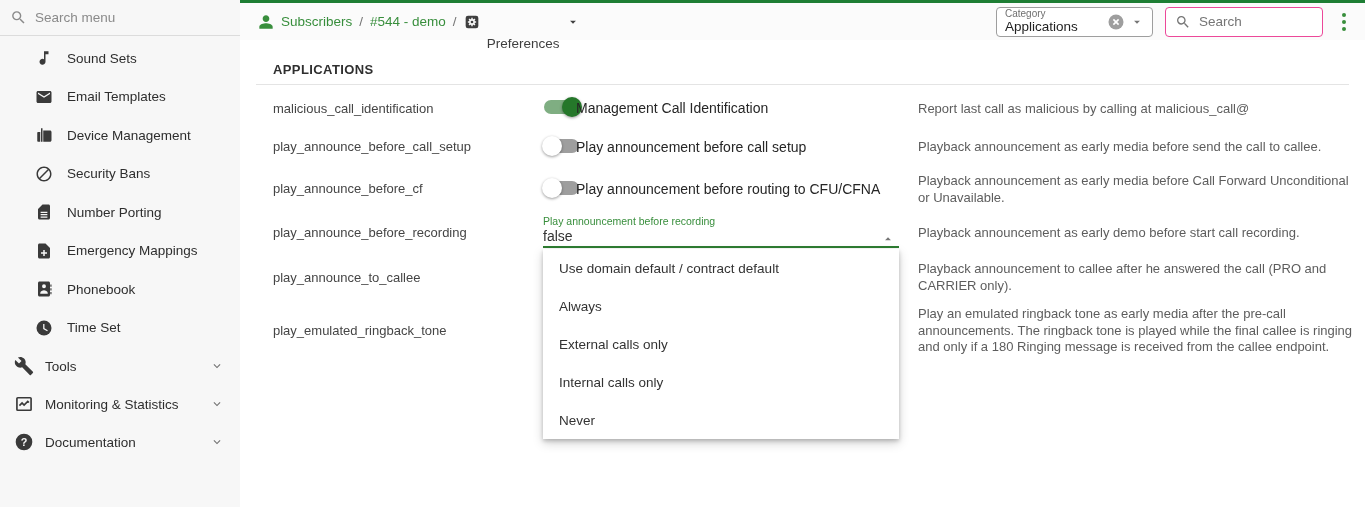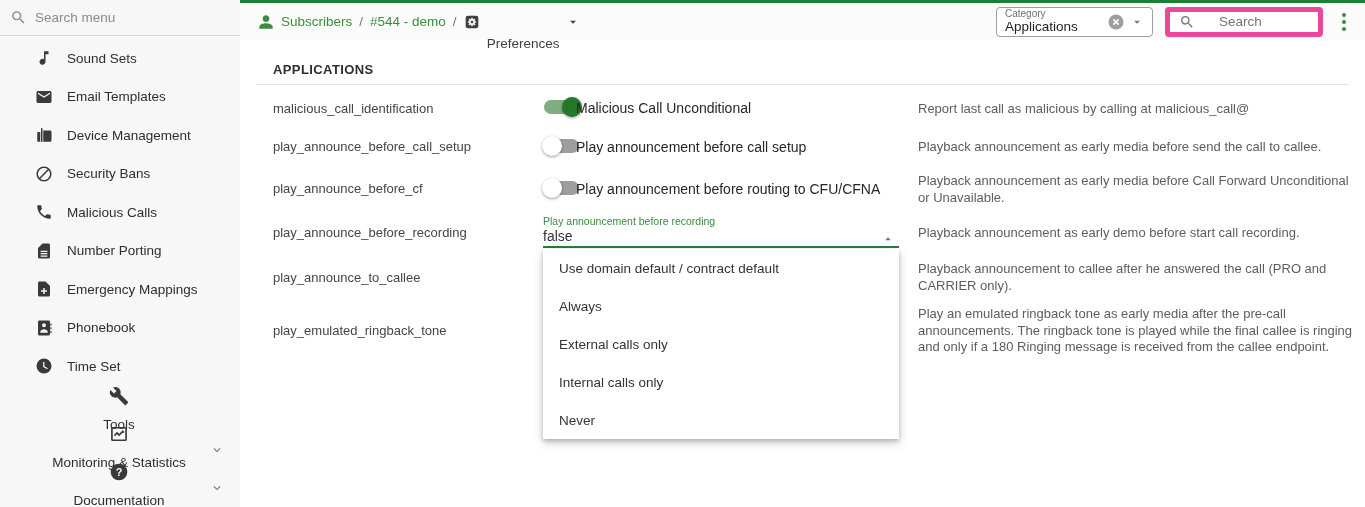--- a/index.html
+++ b/index.html
@@ -10,42 +10,42 @@
   
   .sidebar { width:240px; background:#f7f7f7; flex:0 0 240px; display:flex; flex-direction:column; }
   .sb-search { height:36px; display:flex; align-items:center; gap:8px; padding:0 10px;
     border-bottom:1px solid #dcdcdc; }
   .sb-search input { border:0; outline:0; background:transparent; font-size:13.5px; color:#333; width:170px;
     font-family:inherit; }
   .sb-search input::placeholder { color:#8a8a8a; }
   .nav { padding-top:3px; }
   .nav-sub { height:38.5px; display:flex; align-items:center; padding-left:35px; gap:14px; cursor:pointer; }
   .nav-sub .lbl, .nav-top .lbl { font-size:13.5px; color:#2e2e2e;text-align:center; }
-  .nav-top { height:38px; display:flex; align-items:center; padding-left:14px; padding-right:16px; gap:11px; cursor:pointer;flex-direction:column; }
+  .nav-top { height:38px; display:flex; align-items:center; padding-left:14px; padding-right:16px; gap:11px; cursor:pointer; }
   .nav-top .chev { margin-left:auto; display:flex; }
   .icn { display:inline-flex; flex:0 0 auto; }
 
   
   .main { flex:1; position:relative; background:#fff; border-top:3px solid #1e7e34; }
   .toolbar { height:37px; display:flex; align-items:center; background:#fbfbfb; padding:0 14px 0 18px; }
   .crumbs { display:flex; align-items:center; gap:7px; font-size:13.5px; }
   .crumb-green { color:#388e3c; cursor:pointer; }
   .crumb-sep { color:#757575; }
   .crumb-cur { color:#3f3f3f;margin-top:43px; }
   .spacer { flex:1; }
 
   .cat-box { width:157px; height:30px; border:1px solid #9e9e9e; border-radius:4px; background:#fff;
     display:flex; align-items:center; padding:0 8px; gap:12px; cursor:pointer; }
   .cat-txt { display:flex; flex-direction:column; line-height:1.05; }
   .cat-label { font-size:10px; color:#6f6f6f; }
   .cat-value { font-size:13.5px; color:#222; font-weight:500; }
   .cat-right { margin-left:auto; display:flex; align-items:center; gap:5px; }
 
-  .search-box { width:158px; height:30px; border:5px solid #ec4899; border-radius:4px; background:#fff;
-    display:flex; align-items:center; padding:0 9px; gap:24px; margin-left:12px; }
+  .search-box { width:158px; height:30px; border:1px solid #ec4899; border-radius:4px; background:#fff;
+    display:flex; align-items:center; padding:0 9px; gap:8px; margin-left:12px; }
   .search-box input { border:0; outline:0; width:110px; font-size:13.5px; color:#333; background:transparent;
     font-family:inherit; }
   .search-box input::placeholder { color:#757575; }
 
   .kebab { margin-left:14px; display:flex; flex-direction:column; gap:3px; cursor:pointer; padding:4px 5px; }
   .kebab i { width:4px; height:4px; border-radius:50%; background:#388e3c; display:block; }
 
   
   .abs { position:absolute; }
   .sec-title { left:33px; top:59px; font-size:13px; font-weight:600; color:#2f2f2f; letter-spacing:.4px; }
@@ -110,28 +110,20 @@
         </span>
           <span class="lbl">Device Management</span>
       </div>
       <div class="nav-sub">
         <span class="icn">
           <svg width="18" height="18" viewBox="0 0 24 24" fill="#3a3a3a">
               <path d="M12 2C6.48 2 2 6.48 2 12s4.48 10 10 10 10-4.48 10-10S17.52 2 12 2zM4 12c0-4.42 3.58-8 8-8 1.85 0 3.55.63 4.9 1.69L5.69 16.9A7.9 7.9 0 0 1 4 12zm8 8c-1.85 0-3.55-.63-4.9-1.69L18.31 7.1A7.9 7.9 0 0 1 20 12c0 4.42-3.58 8-8 8z"></path>
             </svg>
         </span>
           <span class="lbl">Security Bans</span>
-      </div>
-      <div class="nav-sub">
-        <span class="icn">
-          <svg width="18" height="18" viewBox="0 0 24 24" fill="#3a3a3a">
-              <path d="M6.62 10.79c1.44 2.83 3.76 5.14 6.59 6.59l2.2-2.2c.27-.27.67-.36 1.02-.24 1.12.37 2.33.57 3.57.57.55 0 1 .45 1 1V20c0 .55-.45 1-1 1-9.39 0-17-7.61-17-17 0-.55.45-1 1-1h3.5c.55 0 1 .45 1 1 0 1.25.2 2.45.57 3.57.11.35.03.74-.25 1.02l-2.2 2.2z"></path>
-            </svg>
-        </span>
-          <span class="lbl">Malicious Calls</span>
       </div>
       <div class="nav-sub">
         <span class="icn">
           <svg width="18" height="18" viewBox="0 0 24 24" fill="#3a3a3a">
               <path d="M19.99 4c0-1.1-.89-2-1.99-2h-8L4 8v12c0 1.1.9 2 2 2h12.01c1.1 0 1.99-.9 1.99-2l-.01-16z"></path>
               <path fill="#f7f7f7" d="M7.5 11.5h9v1.7h-9zm0 3.2h9v1.7h-9zm0 3.2h9v1.7h-9z"></path>
             </svg>
         </span>
           <span class="lbl">Number Porting</span>
       </div>
@@ -290,21 +282,21 @@
     <div class="abs pref-key" style="top:136px">play_announce_before_call_setup</div>
     <div class="abs pref-key" style="top:178px">play_announce_before_cf</div>
     <div class="abs pref-key" style="top:222px">play_announce_before_recording</div>
     <div class="abs pref-key" style="top:267px">play_announce_to_callee</div>
     <div class="abs pref-key" style="top:320px">play_emulated_ringback_tone</div>
 
     <div class="abs toggle on" style="left:303px;top:95px">
       <div class="track"></div>
       <div class="knob"></div>
     </div>
-    <div class="abs tgl-label" style="left:336px;top:97px">Malicious Call Unconditional</div>
+    <div class="abs tgl-label" style="left:336px;top:97px">Management Call Identification</div>
 
     <div class="abs toggle" style="left:303px;top:134px">
       <div class="track"></div>
       <div class="knob"></div>
     </div>
     <div class="abs tgl-label" style="left:336px;top:136px">Play announcement before call setup</div>
 
     <div class="abs toggle" style="left:303px;top:176px">
       <div class="track"></div>
       <div class="knob"></div>

